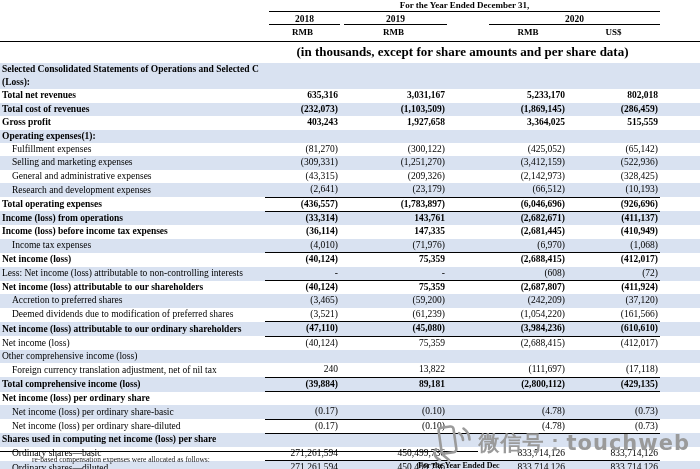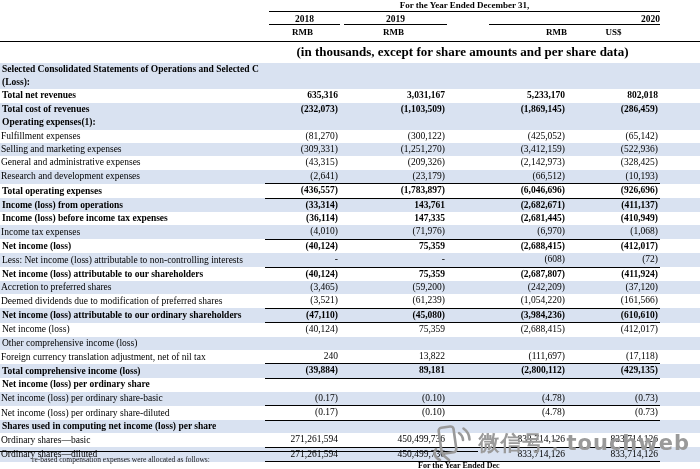--- a/index.html
+++ b/index.html
@@ -13,29 +13,29 @@
   table { border-collapse:collapse; width:700px; table-layout:fixed; }
   td { padding:0; vertical-align:bottom; }
 
   
   thead td { vertical-align:bottom;margin-top:27px; }
   .period { font-size:9px; font-weight:bold; text-align:center;
             border-bottom:1px solid #000; margin-left:4px; padding-bottom:1px; }
   .year   { font-size:9.5px; font-weight:bold; text-align:center;
             border-bottom:1px solid #000; margin-left:4px; padding-top:2px; }
   .cur    { font-size:9px; font-weight:bold; text-align:center; padding-top:2px; }
-  .y2020  { margin-left:42px;text-align:right; }
+  .y2020  { margin-left:42px; }
   td.rule { border-bottom:1.5px solid #000; height:4px; }
   .note   { font-size:13px; font-weight:bold; text-align:center; padding:2px 0 3px 0; }
 
   
   tbody td { font-size:9.5px; line-height:13.4px; }
   td.label { padding-left:2px; white-space:nowrap; overflow:visible; }
   tr.wrap td.label { white-space:pre-line;margin-left:16px; }
-  tr.indent td.label { padding-left:1px; }
+  tr.indent td.label { padding-left:12px; }
   tr.bold td { font-weight:bold; }
   td.num { text-align:right; padding-right:2px; white-space:nowrap; }
   tr.uline td.num { border-bottom:1px solid #000; }
   tr.shaded td { background:var(--shade,#d9e2f1); }
 
   
   .sep { position:absolute; left:0; top:451px; width:478px; border-top:1px solid #000; }
   .footnote { position:absolute; left:0; top:455px; font-size:7.5px; color:#1a1a1a;padding-left:32px; }
   .next-header { position:absolute; left:418px; top:461px; font-size:8px; font-weight:bold; }
 
@@ -126,20 +126,28 @@
     <td class="padcol"></td>
   </tr>
         <tr class="shaded bold">
     <td class="label">Total cost of revenues</td>
     <td class="num">(232,073)</td>
     <td class="num">(1,103,509)</td>
     <td class="num">(1,869,145)</td>
     <td class="num">(286,459)</td>
     <td class="padcol"></td>
   </tr>
+        <tr class="bold">
+    <td class="label">Gross profit</td>
+    <td class="num">403,243</td>
+    <td class="num">1,927,658</td>
+    <td class="num">3,364,025</td>
+    <td class="num">515,559</td>
+    <td class="padcol"></td>
+  </tr>
         <tr class="shaded bold">
     <td class="label">Operating expenses(1):</td>
     <td class="num"></td>
     <td class="num"></td>
     <td class="num"></td>
     <td class="num"></td>
     <td class="padcol"></td>
   </tr>
         <tr class="indent">
     <td class="label">Fulfillment expenses</td>

